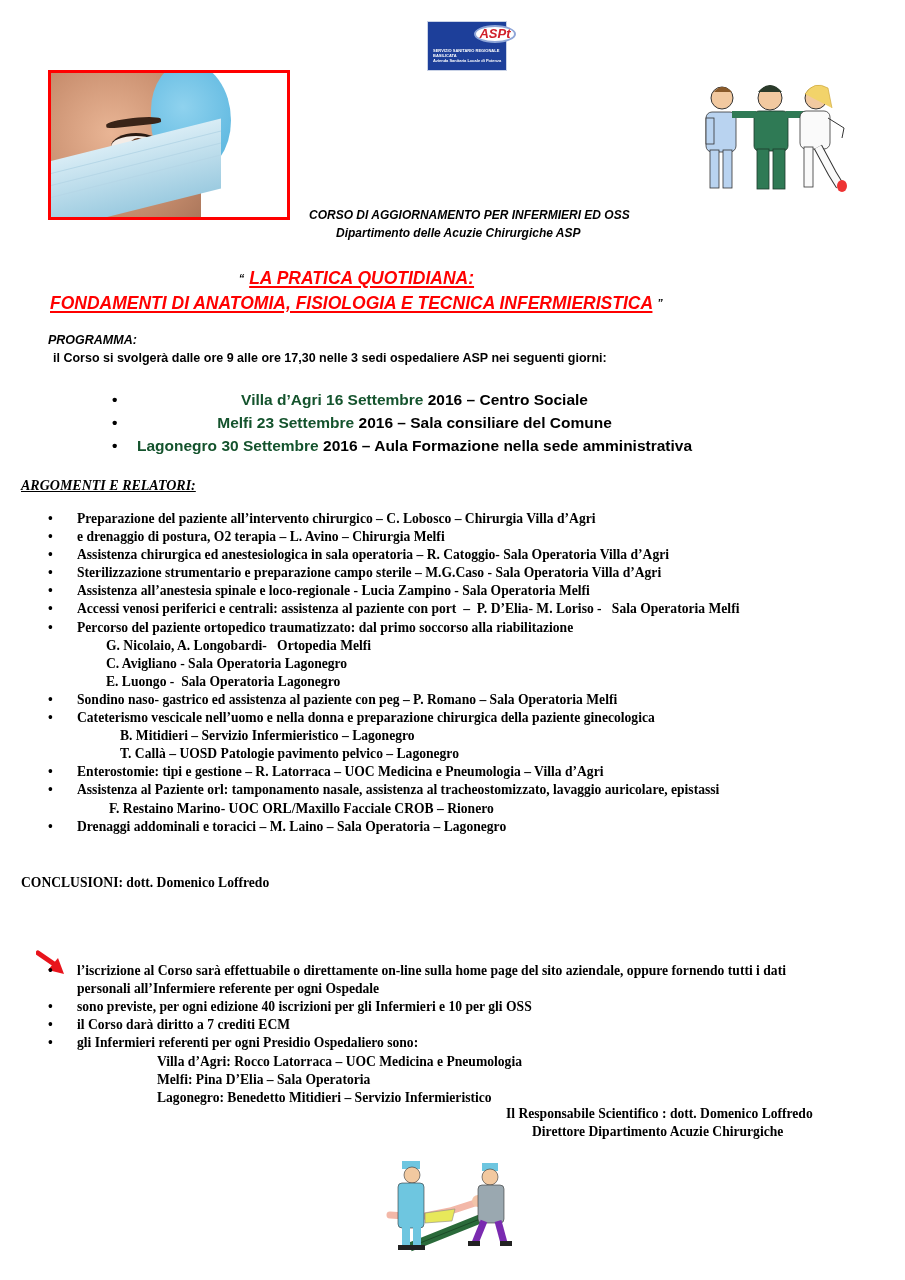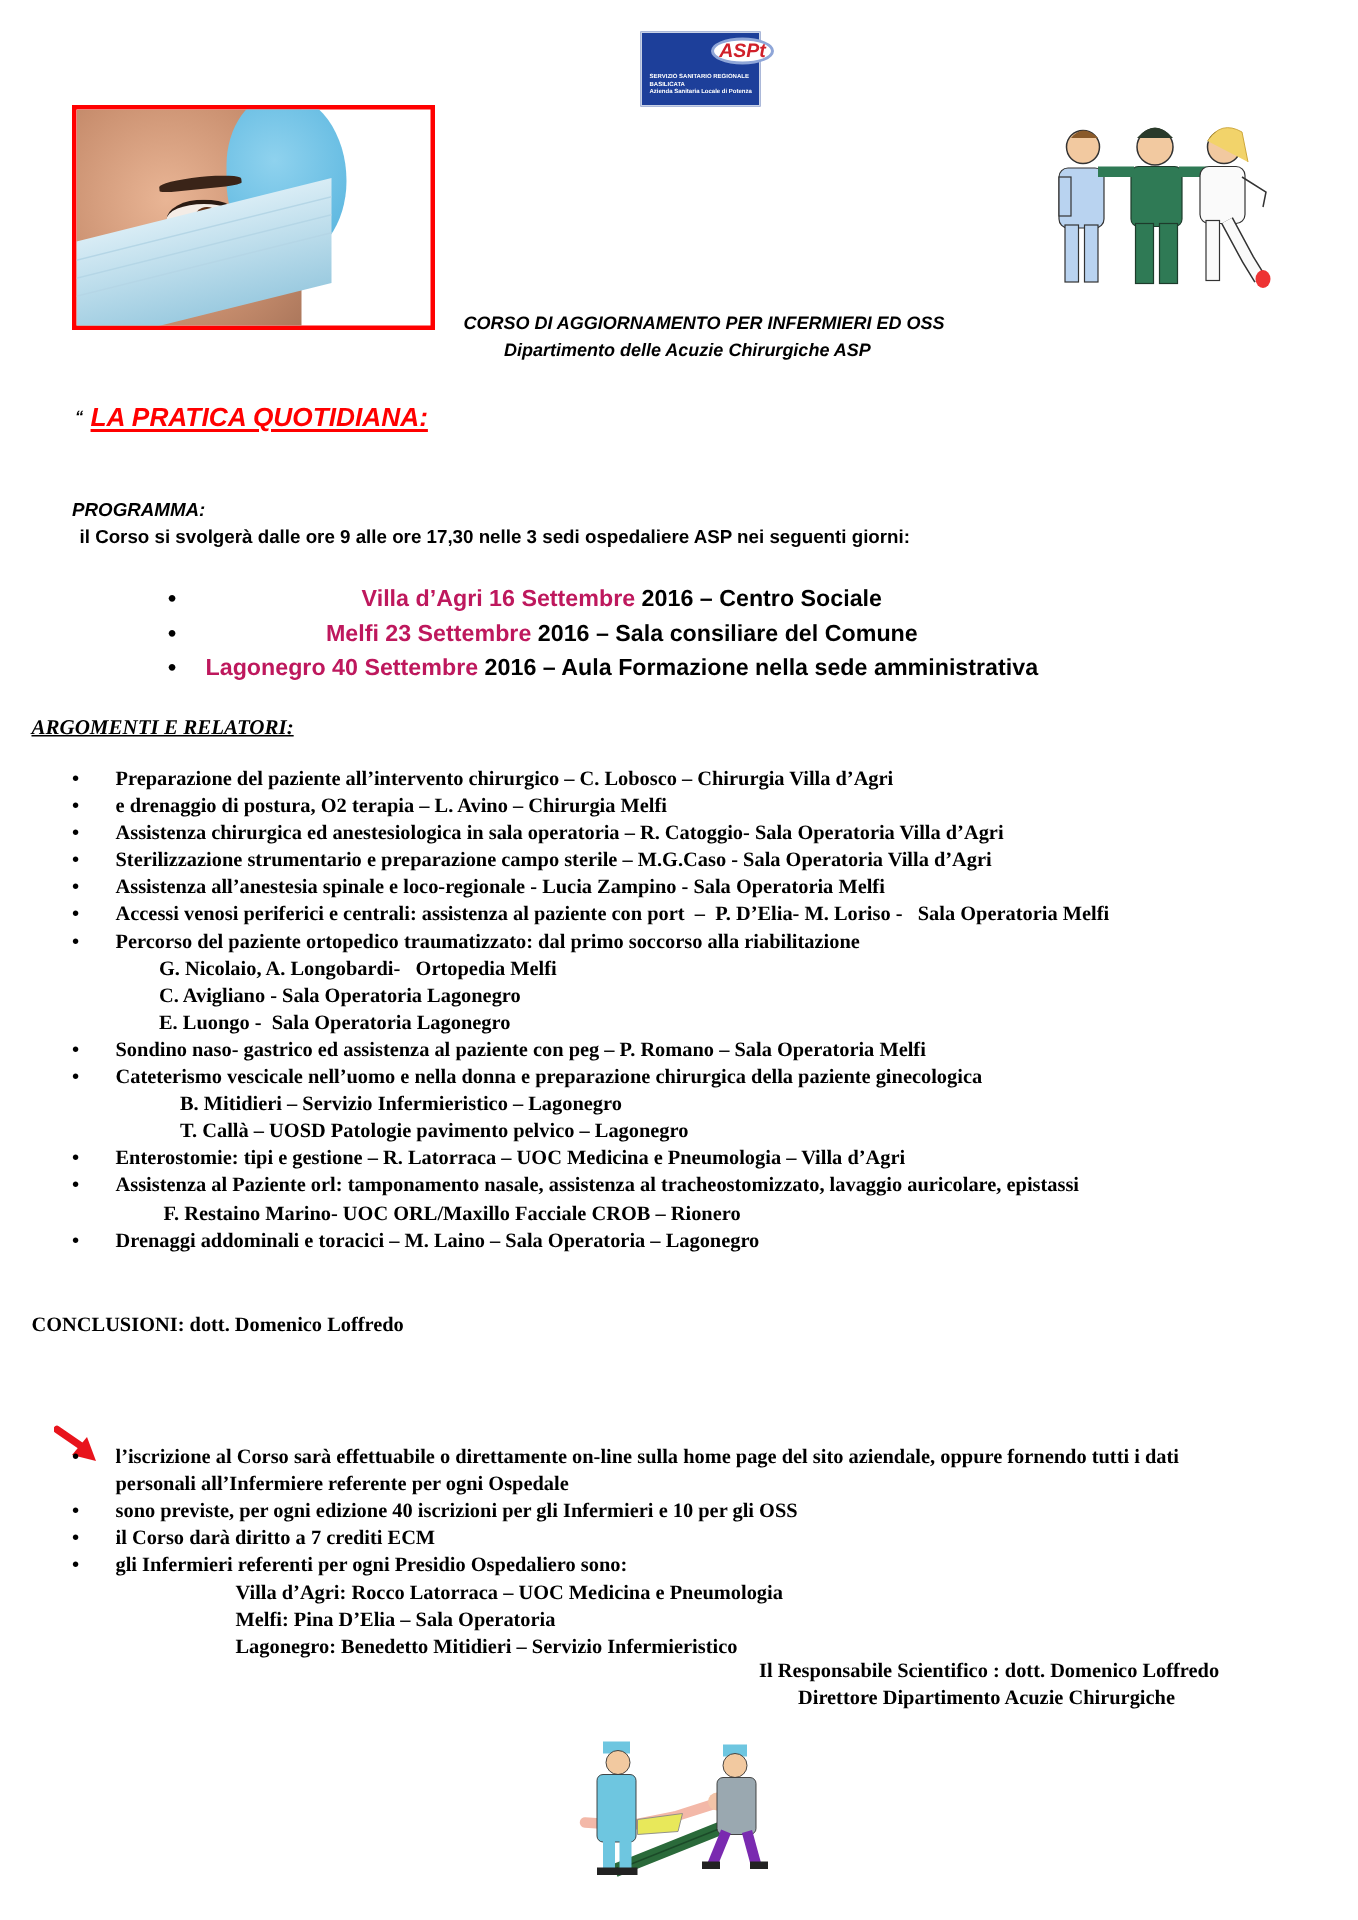--- a/index.html
+++ b/index.html
@@ -36,21 +36,21 @@
   #quote-title { left: 50px; top: 266px; font-size: 17.5px; font-weight: bold; font-style: italic; line-height: 25px; }
   #quote-title .red { color: #f00; text-decoration: underline; text-decoration-thickness: 2px; text-underline-offset: 2px; }
   #quote-title .q { font-size: 11px; color: #000; vertical-align: top; }
 
   #programma-label { left: 48px; top: 333px; font-size: 12.5px; font-weight: bold; font-style: italic; }
   #programma-text { left: 53px; top: 351px; font-size: 12.5px; font-weight: bold; }
 
   #dates { left: 112px; top: 389px; margin: 0; padding: 0; list-style: none; font-size: 15.5px; font-weight: bold; }
   #dates li { position: relative; padding-left: 25px; height: 23px; line-height: 21px; }
   #dates li .bullet { position: absolute; left: 0; top: 0; }
-  #dates .red { color: #be185d; }
+  #dates .red { color: #14532d; }
 
   #argomenti-heading { left: 21px; top: 478px; font-size: 14px; font-weight: bold; font-style: italic; text-decoration: underline; }
 
   .blist { margin: 0; padding: 0; list-style: none; font-size: 13.6px; font-weight: bold; }
   .blist li { position: relative; padding-left: 29px; line-height: 18.1px; }
   .blist li .bullet { position: absolute; left: 0; top: 0; }
   .blist .sub { display: block; }
   #topics { left: 48px; top: 510px; width: 840px; }
   #topics .sub.i1 { padding-left: 29px; }
   #topics .sub.i2 { padding-left: 43px; }
@@ -117,29 +117,30 @@
   <path d="M126 69 L140 95 L148 108" stroke="#fafafa" stroke-width="7" fill="none"></path>
   <ellipse cx="150" cy="108" rx="5" ry="6" fill="#e33"></ellipse>
   <path d="M136 40 L152 50 L150 60" stroke="#333" stroke-width="1" fill="none"></path>
 </svg>
 
 <div id="course-title" class="abs sans">CORSO DI AGGIORNAMENTO PER INFERMIERI ED OSS</div>
 <div id="dept" class="abs sans">Dipartimento delle Acuzie Chirurgiche ASP</div>
 
 <div id="quote-title" class="abs sans">
   <div><span class="q">“</span> <span class="red">LA PRATICA QUOTIDIANA:</span></div>
+  <div><span class="red">FONDAMENTI DI ANATOMIA, FISIOLOGIA E TECNICA INFERMIERISTICA</span> <span class="q">”</span></div>
 </div>
 
 <div id="programma-label" class="abs sans">PROGRAMMA:</div>
 <div id="programma-text" class="abs sans">il Corso si svolgerà dalle ore 9 alle ore 17,30 nelle 3 sedi ospedaliere ASP nei seguenti giorni:</div>
 
 <ul id="dates" class="abs sans">
   <li><span class="bullet">•</span><span class="red">Villa d’Agri 16 Settembre</span><span> 2016 – Centro Sociale</span></li>
   <li><span class="bullet">•</span><span class="red">Melfi 23 Settembre</span><span> 2016 – Sala consiliare del Comune</span></li>
-  <li><span class="bullet">•</span><span class="red">Lagonegro 40 Settembre</span><span> 2016 – Aula Formazione nella sede amministrativa</span></li>
+  <li><span class="bullet">•</span><span class="red">Lagonegro 30 Settembre</span><span> 2016 – Aula Formazione nella sede amministrativa</span></li>
 </ul>
 
 <div id="argomenti-heading" class="abs serif">ARGOMENTI E RELATORI:</div>
 
 <ul id="topics" class="abs serif blist">
   <li><span class="bullet">•</span><span>Preparazione del paziente all’intervento chirurgico – C. Lobosco – Chirurgia Villa d’Agri</span></li>
   <li><span class="bullet">•</span><span class="sub">e drenaggio di postura, O2 terapia – L. Avino – Chirurgia Melfi</span></li>
   <li><span class="bullet">•</span><span>Assistenza chirurgica ed anestesiologica in sala operatoria – R. Catoggio- Sala Operatoria Villa d’Agri</span></li>
   <li><span class="bullet">•</span><span>Sterilizzazione strumentario e preparazione campo sterile – M.G.Caso - Sala Operatoria Villa d’Agri</span></li>
   <li><span class="bullet">•</span><span>Assistenza all’anestesia spinale e loco-regionale - Lucia Zampino - Sala Operatoria Melfi</span></li>

